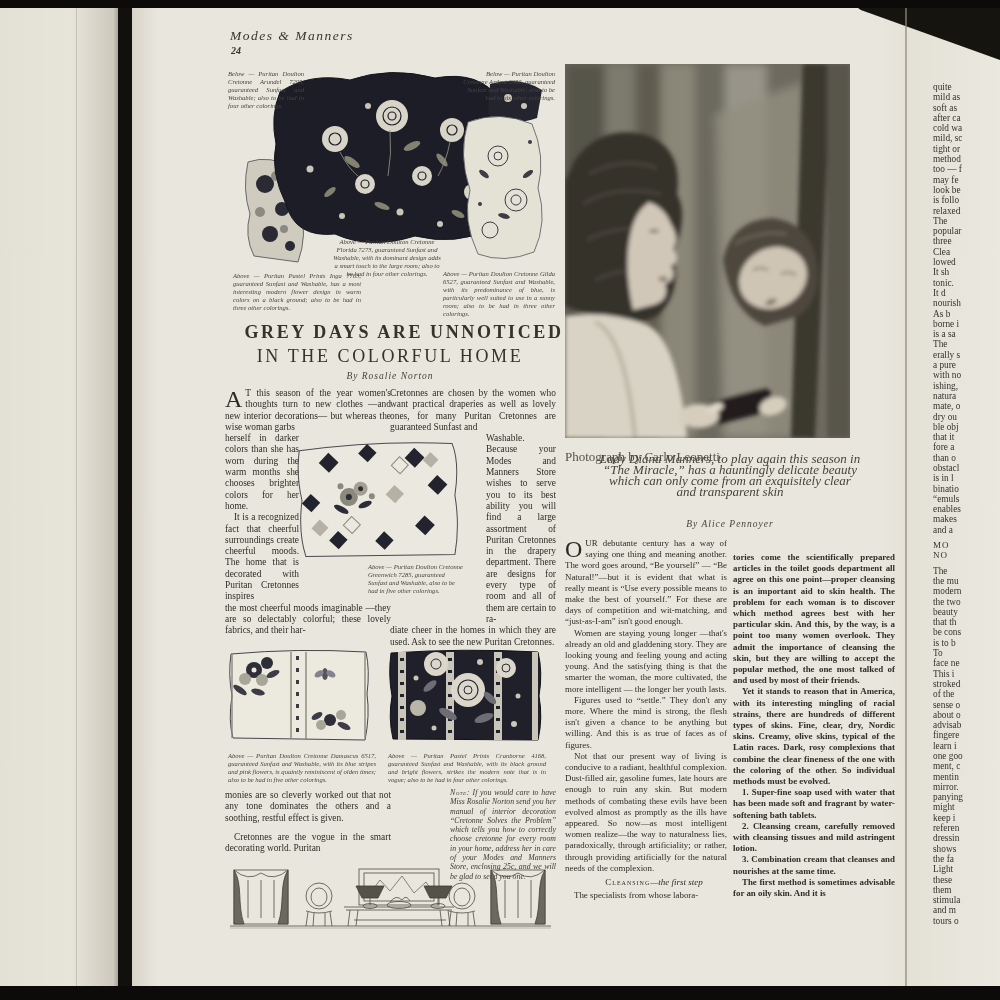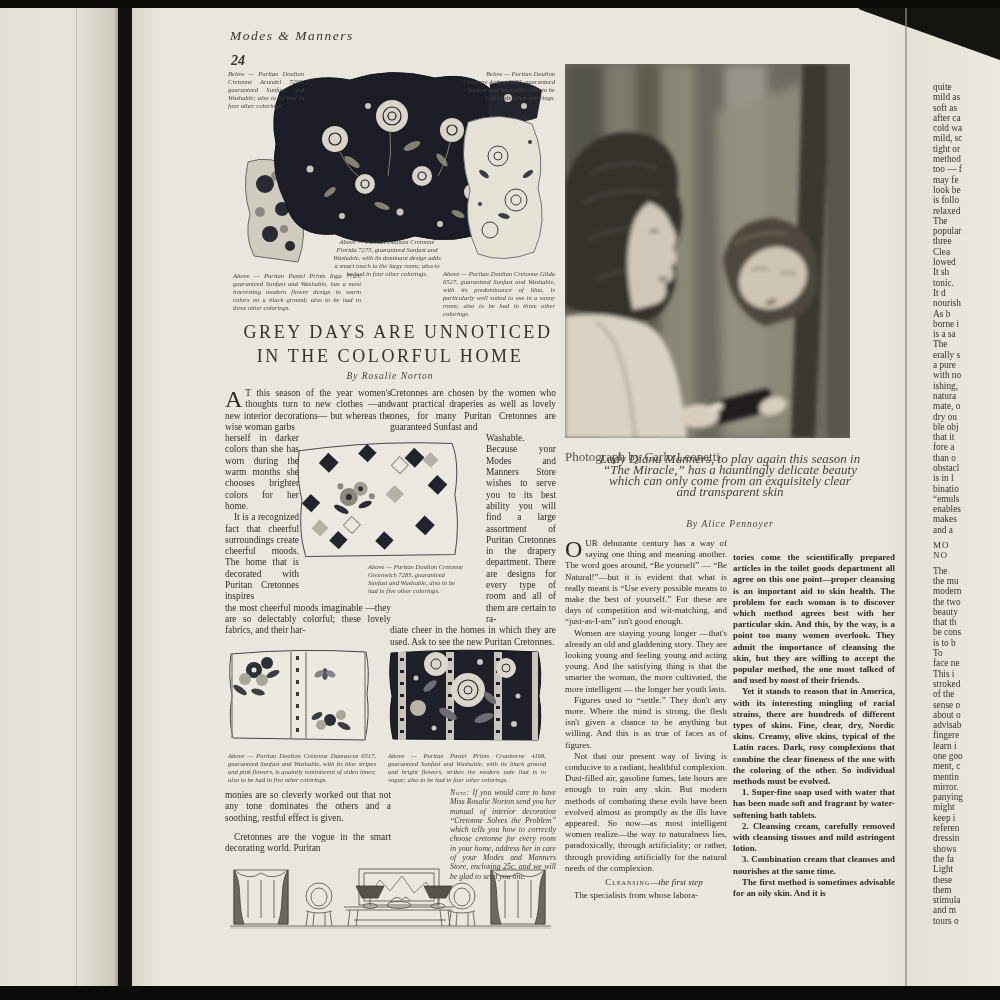--- a/index.html
+++ b/index.html
@@ -12,21 +12,21 @@
   #gutter-band{left:118px;top:0;width:14px;height:1000px;background:#12100d;}
   #top-bar{left:0;top:0;width:1000px;height:8px;background:#0c0b09;}
   #bottom-bar{left:0;top:986px;width:1000px;height:14px;background:#0c0b09;}
   #corner-wedge{left:858px;top:8px;width:142px;height:52px;background:#16140f;
      clip-path:polygon(0 0,100% 0,100% 100%,2% 4%);}
   #crease-line{left:905px;top:8px;width:2px;height:978px;background:#8f8b7f;opacity:.65;}
   #left-page-edge{left:76px;top:0;width:1px;height:1000px;background:#c4c0b2;}
 
   
   .mast{font-style:italic;font-size:13.5px;letter-spacing:1.5px;color:#37352e;}
-  .pnum{font-style:italic;font-weight:bold;font-size:14px;color:#37352e;margin-top:8px;}
+  .pnum{font-style:italic;font-weight:bold;font-size:10px;color:#37352e;}
   .cap{font-style:italic;font-size:6.6px;line-height:8px;color:#45443c;text-align:justify;}
   .cap-r{text-align:right;}
   .cap-c{font-style:italic;font-size:6.6px;line-height:8px;color:#45443c;}
   .hl{font-size:18px;letter-spacing:2.6px;color:#35332b;text-align:center;white-space:nowrap;}
   .byl{font-style:italic;font-size:9.5px;letter-spacing:1px;color:#45443c;text-align:center;}
   .b1{font-size:9.4px;line-height:11.3px;color:#2e2d27;text-align:justify;}
   .b2{font-size:8.9px;line-height:11.2px;color:#2e2d27;text-align:justify;}
   p{margin:0;}
   .ind{text-indent:9px;}
   .dropcap{float:left;font-size:24px;line-height:20px;padding:1px 3px 0 0;color:#2a2923;}
@@ -141,21 +141,21 @@
         </g>
     </svg>
   </div>
 
   <div class="abs cap" style="left:228px;top:70px;width:76px;">Below — Puritan Doulton Cretonne Arundel 7295, guaranteed Sunfast and Washable; also to be had in four other colorings.</div>
   <div class="abs cap cap-r" style="left:462px;top:70px;width:93px;">Below — Puritan Doulton Cretonne Ardent 6382, guaranteed Sunfast and Washable; also to be had in six other colorings.</div>
   <div class="abs cap" style="left:233px;top:272px;width:128px;">Above — Puritan Pastel Prints Inga 7763, guaranteed Sunfast and Washable, has a most interesting modern flower design in warm colors on a black ground; also to be had in three other colorings.</div>
   <div class="abs cap-c" style="left:333px;top:238px;width:108px;text-align:center;">Above — Puritan Doulton Cretonne Florida 7273, guaranteed Sunfast and Washable, with its dominant design adds a smart touch to the large room; also to be had in four other colorings.</div>
   <div class="abs cap" style="left:443px;top:270px;width:112px;">Above — Puritan Doulton Cretonne Gilda 6527, guaranteed Sunfast and Washable, with its predominance of blue, is particularly well suited to use in a sunny room; also to be had in three other colorings.</div>
 
-  <div class="abs hl" style="left:233px;top:322px;width:330px;">GREY DAYS ARE UNNOTICED</div>
+  <div class="abs hl" style="left:239px;top:322px;width:330px;font-weight:bold;">GREY DAYS ARE UNNOTICED</div>
   <div class="abs hl" style="left:225px;top:346px;width:330px;">IN THE COLORFUL HOME</div>
   <div class="abs byl" style="left:225px;top:371px;width:330px;">By Rosalie Norton</div>
 
   <div class="abs" style="left:297px;top:440px;transform:rotate(-2deg);">
     <svg width="165" height="120" viewBox="0 0 165 120">
       <path d="M4,8 Q0,32 5,58 Q0,90 7,114 L156,117 Q162,88 158,58 Q164,26 157,6 Q80,0 4,8 Z" fill="#ebe8df" stroke="#4a4a50" stroke-width="1"></path>
       <g fill="#23232d">
           <rect x="26" y="14" width="14" height="14" transform="rotate(45 33 21)"></rect>
           <rect x="66" y="6" width="13" height="13" transform="rotate(45 72 12)"></rect>
           <rect x="112" y="12" width="14" height="14" transform="rotate(45 119 19)"></rect>

